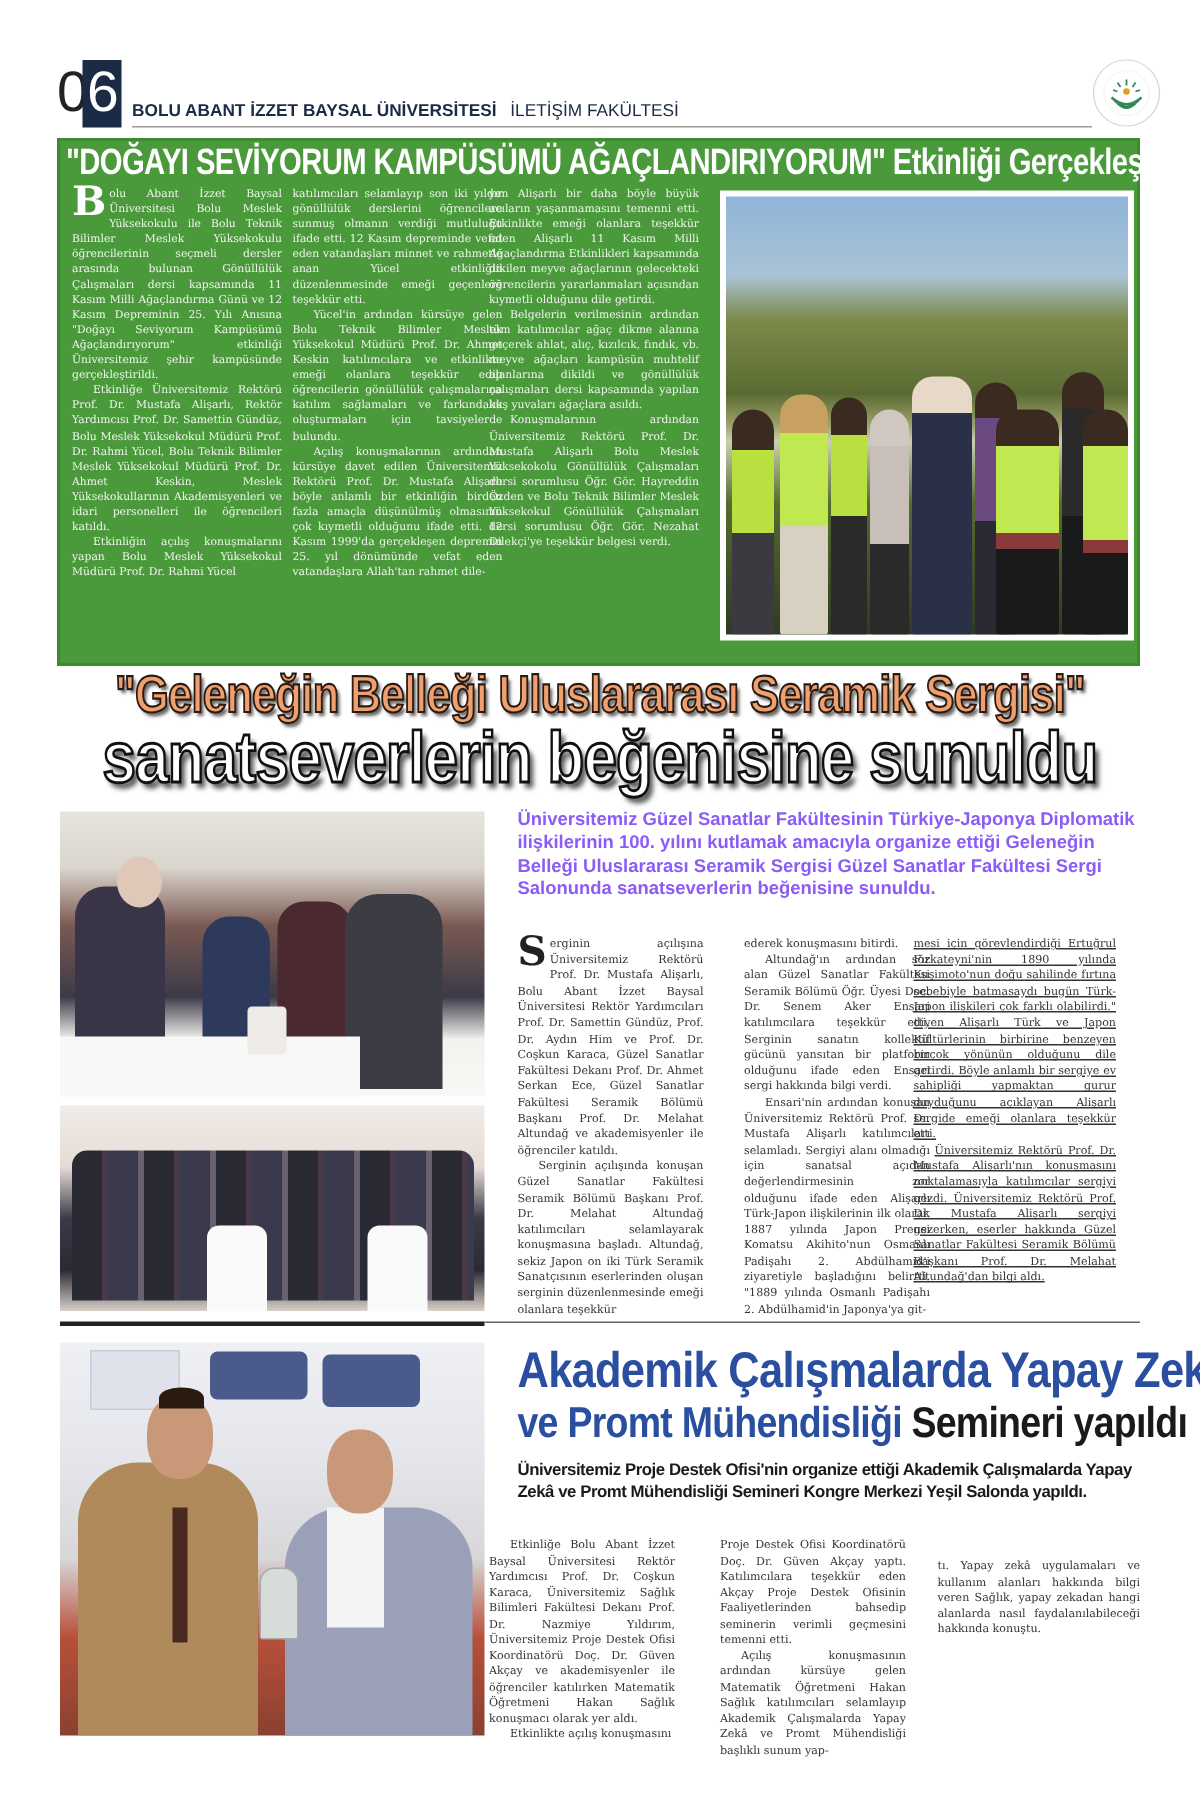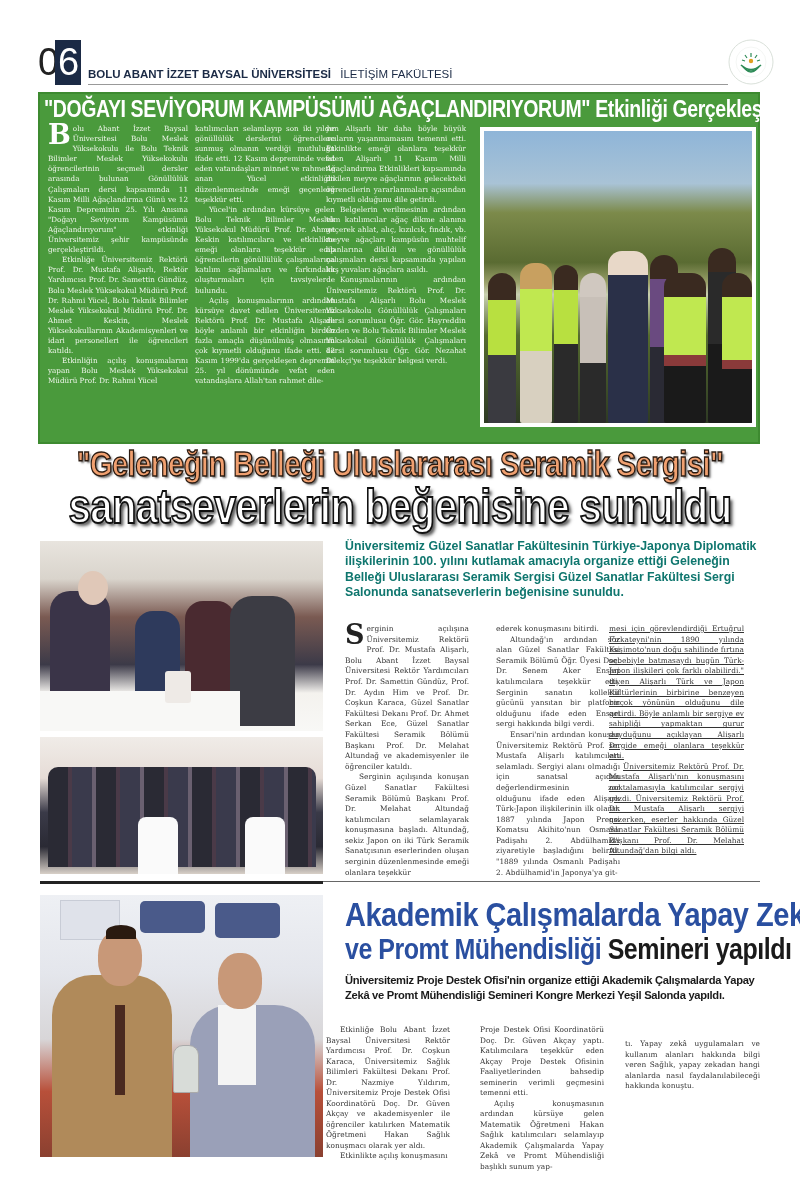--- a/index.html
+++ b/index.html
@@ -31,21 +31,21 @@
 
   
   .s2-title1 { position: absolute; left: 40px; top: 446px; width: 720px; text-align: center; font-family: "Liberation Sans", sans-serif; font-weight: bold; font-size: 29px; color: #f0a070; -webkit-text-stroke: 1.2px #2a1a10; letter-spacing: -0.5px; transform: scaleY(1.2); transform-origin: top center; line-height: 30px; text-shadow: 2px 2px 2px #666; }
   .s2-title2 { position: absolute; left: 40px; top: 482px; width: 720px; text-align: center; font-family: "Liberation Sans", sans-serif; font-weight: bold; font-size: 40px; color: #fff; -webkit-text-stroke: 1.6px #111; letter-spacing: -0.5px; transform: scaleY(1.2); transform-origin: top center; line-height: 40px; text-shadow: 3px 3px 3px #555; }
 
   .s2-photo1 { position: absolute; left: 40px; top: 541px; width: 283px; height: 190px; background:
       linear-gradient(180deg, #e8e4de 0%, #d9d4cc 20%, #7a5a52 40%, #3c3a48 65%, #f4f2ee 80%, #f8f8f6 100%); overflow: hidden; }
   .s2-photo2 { position: absolute; left: 40px; top: 737px; width: 283px; height: 137px; background:
       linear-gradient(180deg, #f0ece8 0%, #e6dcd6 30%, #3a3a48 55%, #2a2a34 80%, #d8d0c8 100%); overflow: hidden; }
 
-  .s2-lead { position: absolute; left: 345px; top: 539px; width: 420px; font-family: "Liberation Sans", sans-serif; font-weight: bold; font-size: 12.3px; line-height: 15.4px; color: #0f766e; }
+  .s2-lead { position: absolute; left: 345px; top: 539px; width: 420px; font-family: "Liberation Sans", sans-serif; font-weight: bold; font-size: 12.3px; line-height: 15.4px; color: #8b5cf6; }
 
   .s2-col { position: absolute; top: 624px; font-size: 7.4px; line-height: 10.6px; color: #333; text-align: justify; }
   .s2-col p { text-indent: 14px; }
   .s2-col p.first { text-indent: 0; }
   .s2-col .dropcap { color: #222; font-size: 27px; line-height: 22px; }
 
   .rule-dark { position: absolute; left: 40px; top: 881px; width: 283px; height: 3px; background: #222; }
   .rule-light { position: absolute; left: 323px; top: 881px; width: 437px; height: 1px; background: #666; }
 
   

